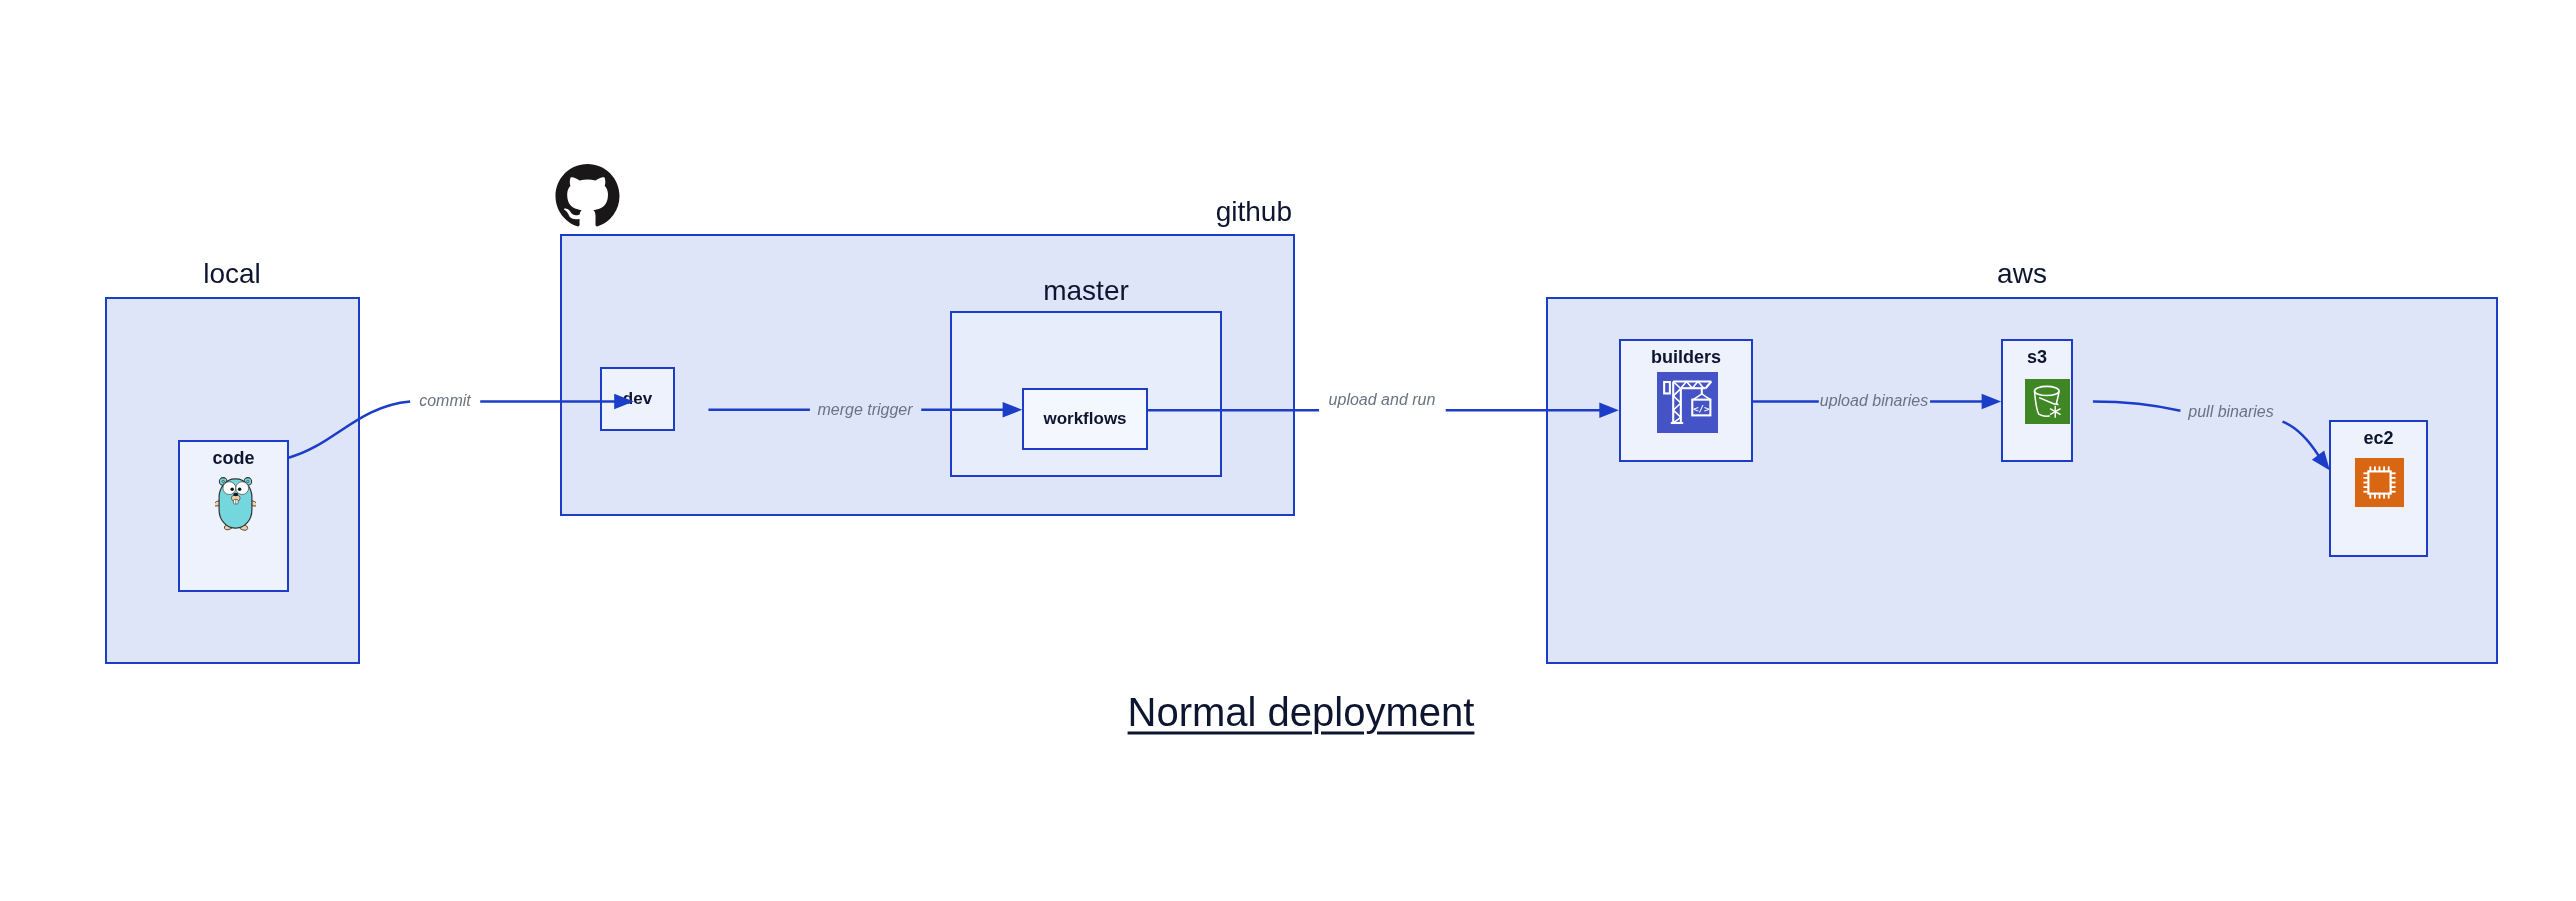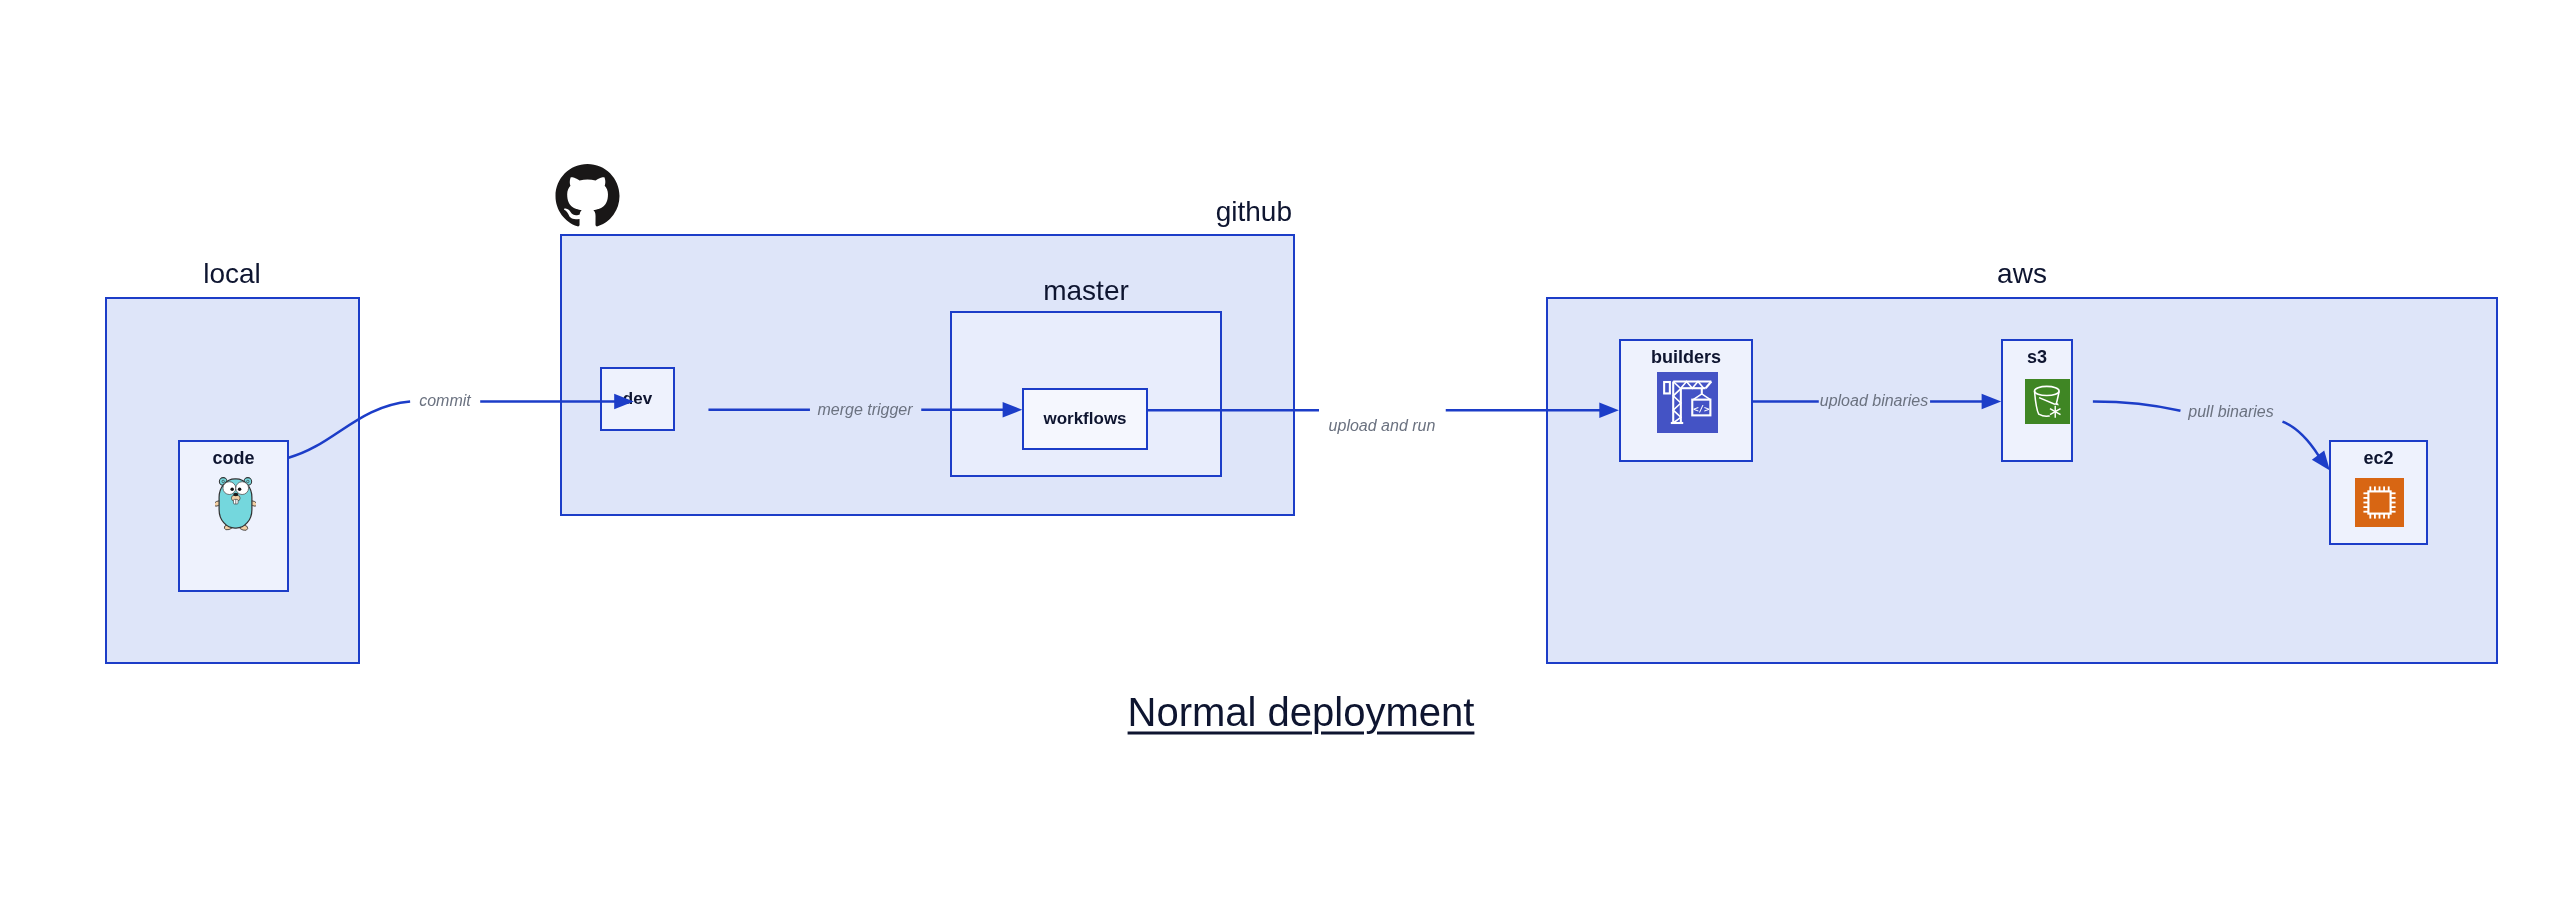--- a/index.html
+++ b/index.html
@@ -189,21 +189,21 @@
       <circle cx="45" cy="37" r="2.8" fill="#ffffff"></circle>
       <circle cx="43" cy="46.5" r="10" fill="var(--s3_green)"></circle>
       <g stroke="#ffffff" fill="none" stroke-width="2">
         <line x1="43" y1="38" x2="43" y2="55"></line>
         <line x1="35.5" y1="42.2" x2="50.5" y2="50.8"></line>
         <line x1="50.5" y1="42.2" x2="35.5" y2="50.8"></line>
       </g>
     </svg>
   </div>
 
-  <div class="box node-box" style="left:2329px; top:440px; width:99px; height:105px;">
+  <div class="box node-box" style="left:2329px; top:420px; width:99px; height:137px;">
     <div class="node-label">ec2</div>
 
     <svg class="icon-abs" style="left:24px; top:36px;" width="49" height="49" viewBox="0 0 64 64">
       <rect x="0" y="0" width="64" height="64" fill="var(--ec2_orange)"></rect>
       <rect x="17.5" y="17.5" width="29" height="29" stroke="#ffffff" fill="none" stroke-width="2.8"></rect>
       <g stroke="#ffffff" stroke-width="2.4">
         <line x1="20" y1="11" x2="20" y2="17.5"></line>
           <line x1="26" y1="11" x2="26" y2="17.5"></line>
         <line x1="32" y1="11" x2="32" y2="17.5"></line>
           <line x1="38" y1="11" x2="38" y2="17.5"></line>
@@ -250,20 +250,20 @@
     </g>
     <g>
       <path class="edge-path" d="M 4062 779 C 4130 779, 4180 785, 4232 797"></path>
       <path class="edge-path" d="M 4430 818 C 4458 829, 4482 856, 4500 884"></path>
       <polygon class="arrowhead" points="4522,913 4487,892 4511,874"></polygon>
     </g>
   </svg>
 
   <div class="edge-label" style="left:445px; top:401px;">commit</div>
   <div class="edge-label" style="left:865px; top:410px;">merge trigger</div>
-  <div class="edge-label" style="left:1382px; top:426px;">upload and run</div>
+  <div class="edge-label" style="left:1382px; top:400px;">upload and run</div>
   <div class="edge-label" style="left:1874px; top:401px;">upload binaries</div>
   <div class="edge-label" style="left:2231px; top:412px;">pull binaries</div>
 
   <div class="diagram-title" style="left:1301px; top:712px;">Normal deployment</div>
 
 </div>
 
 
 </body></html>

